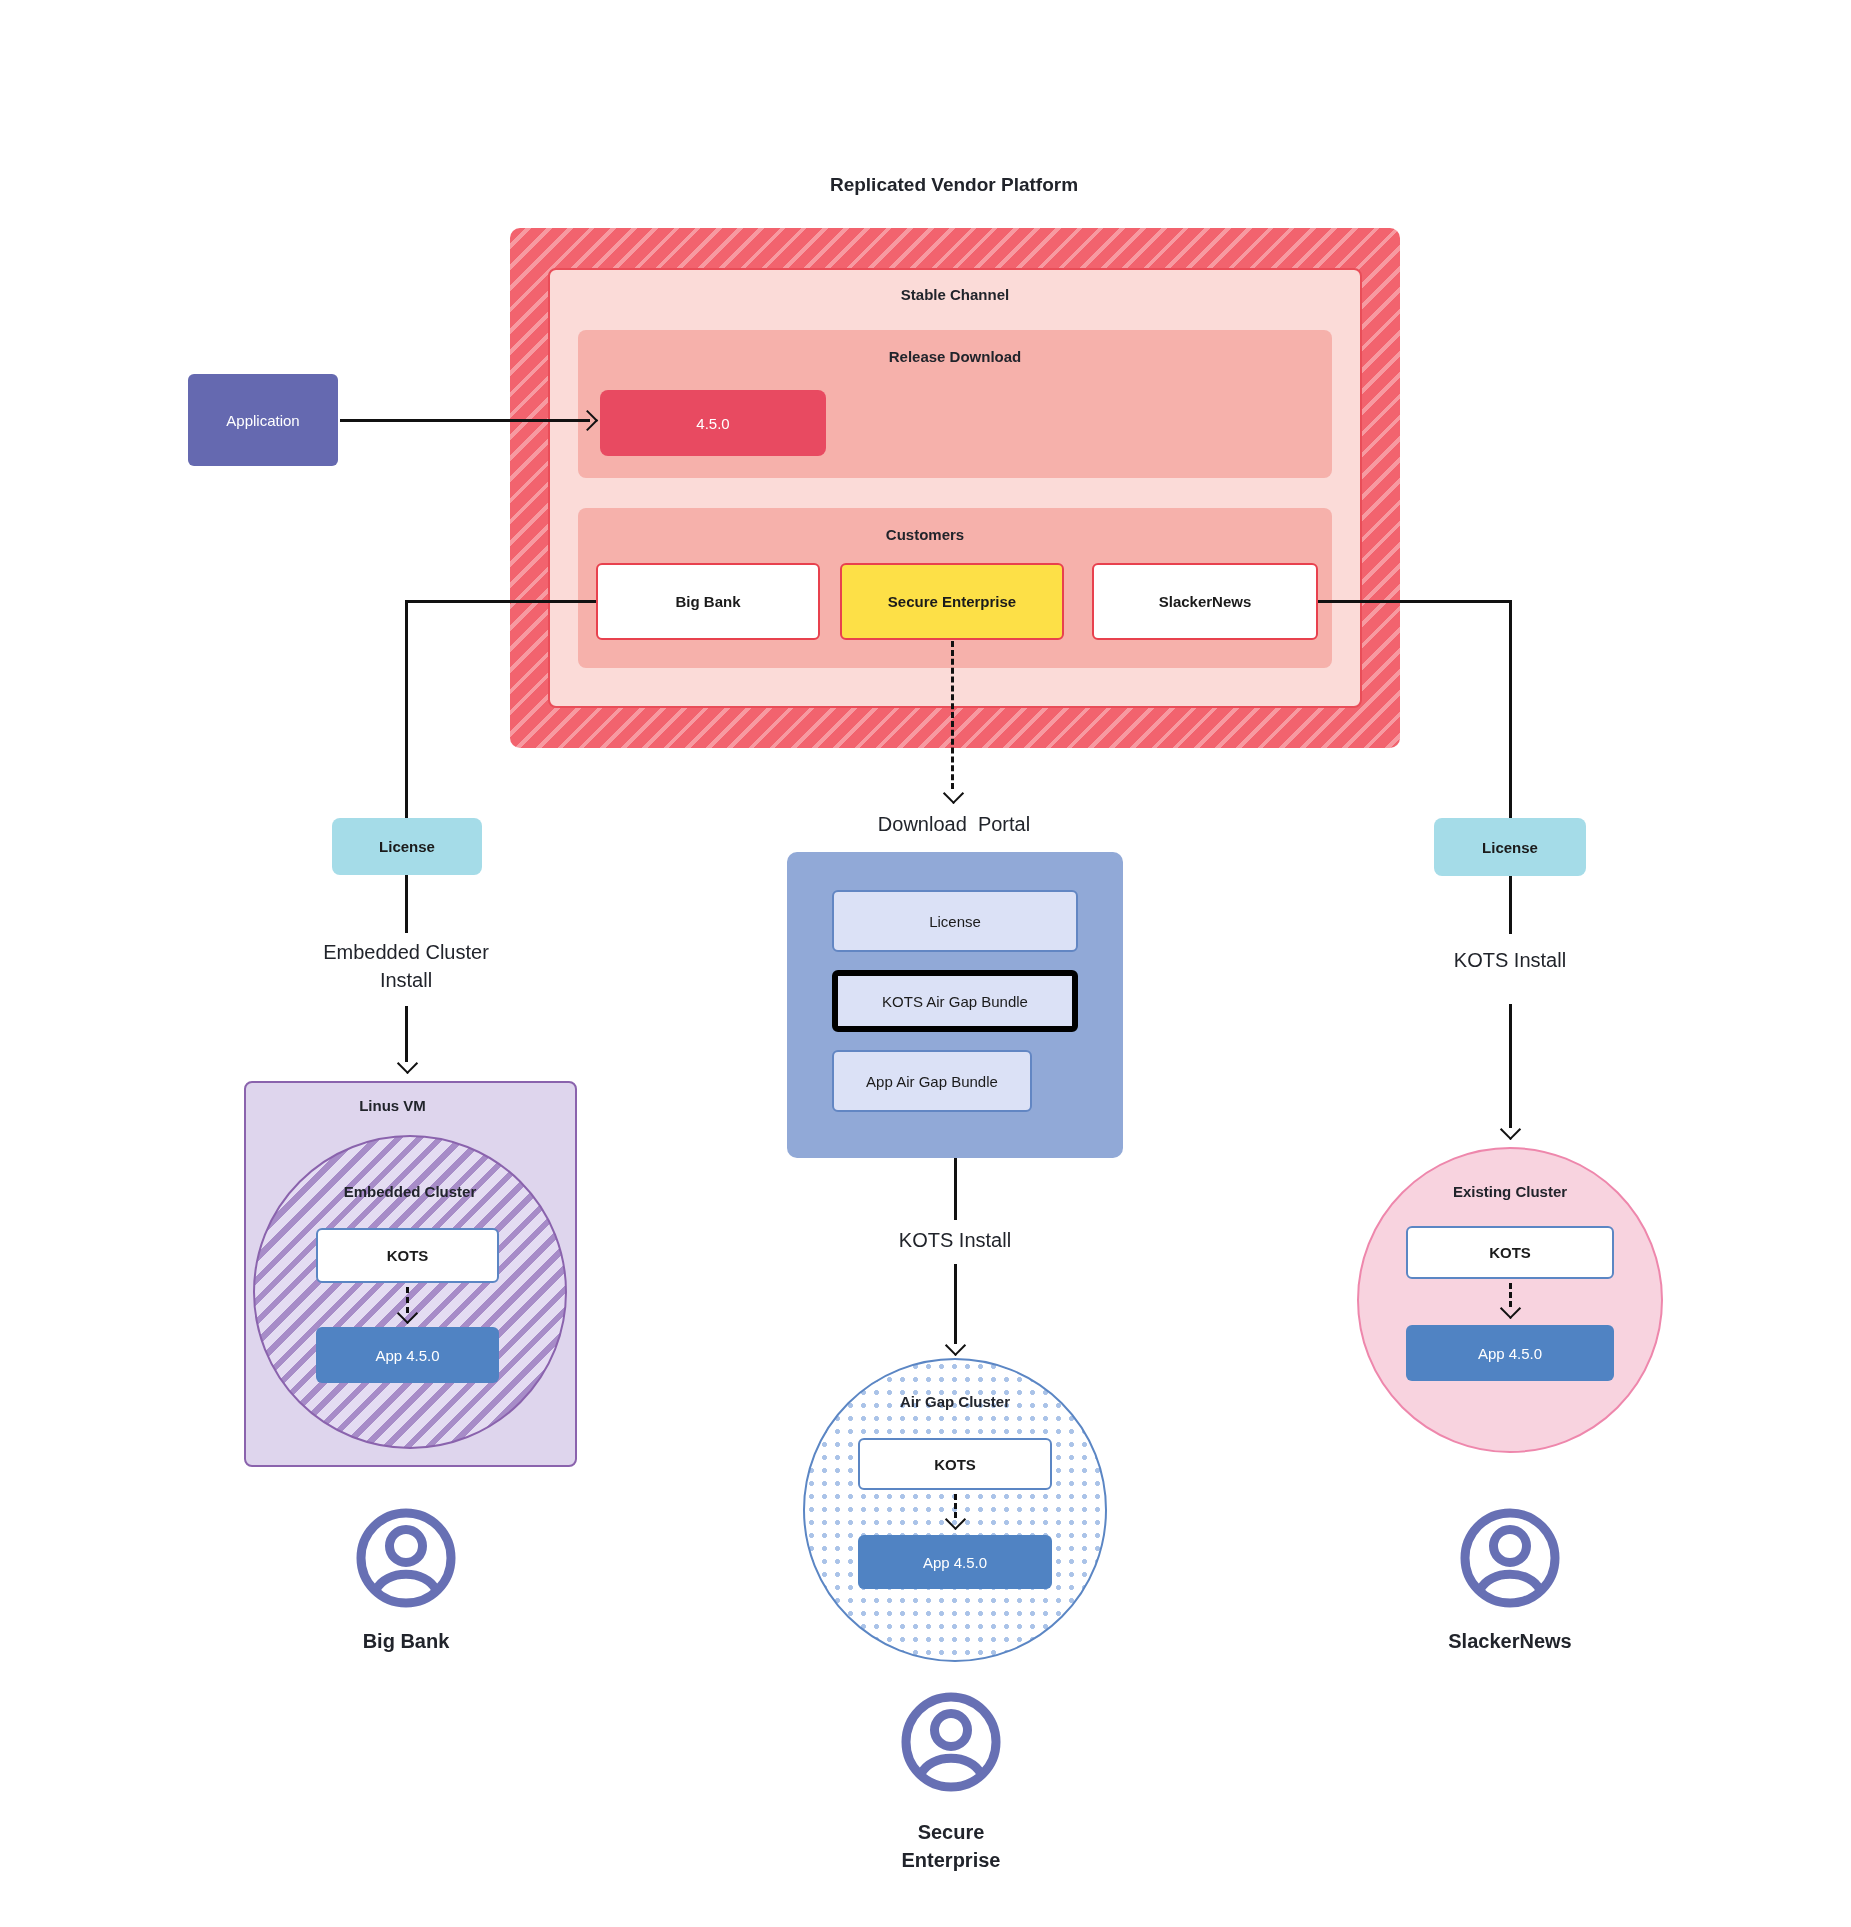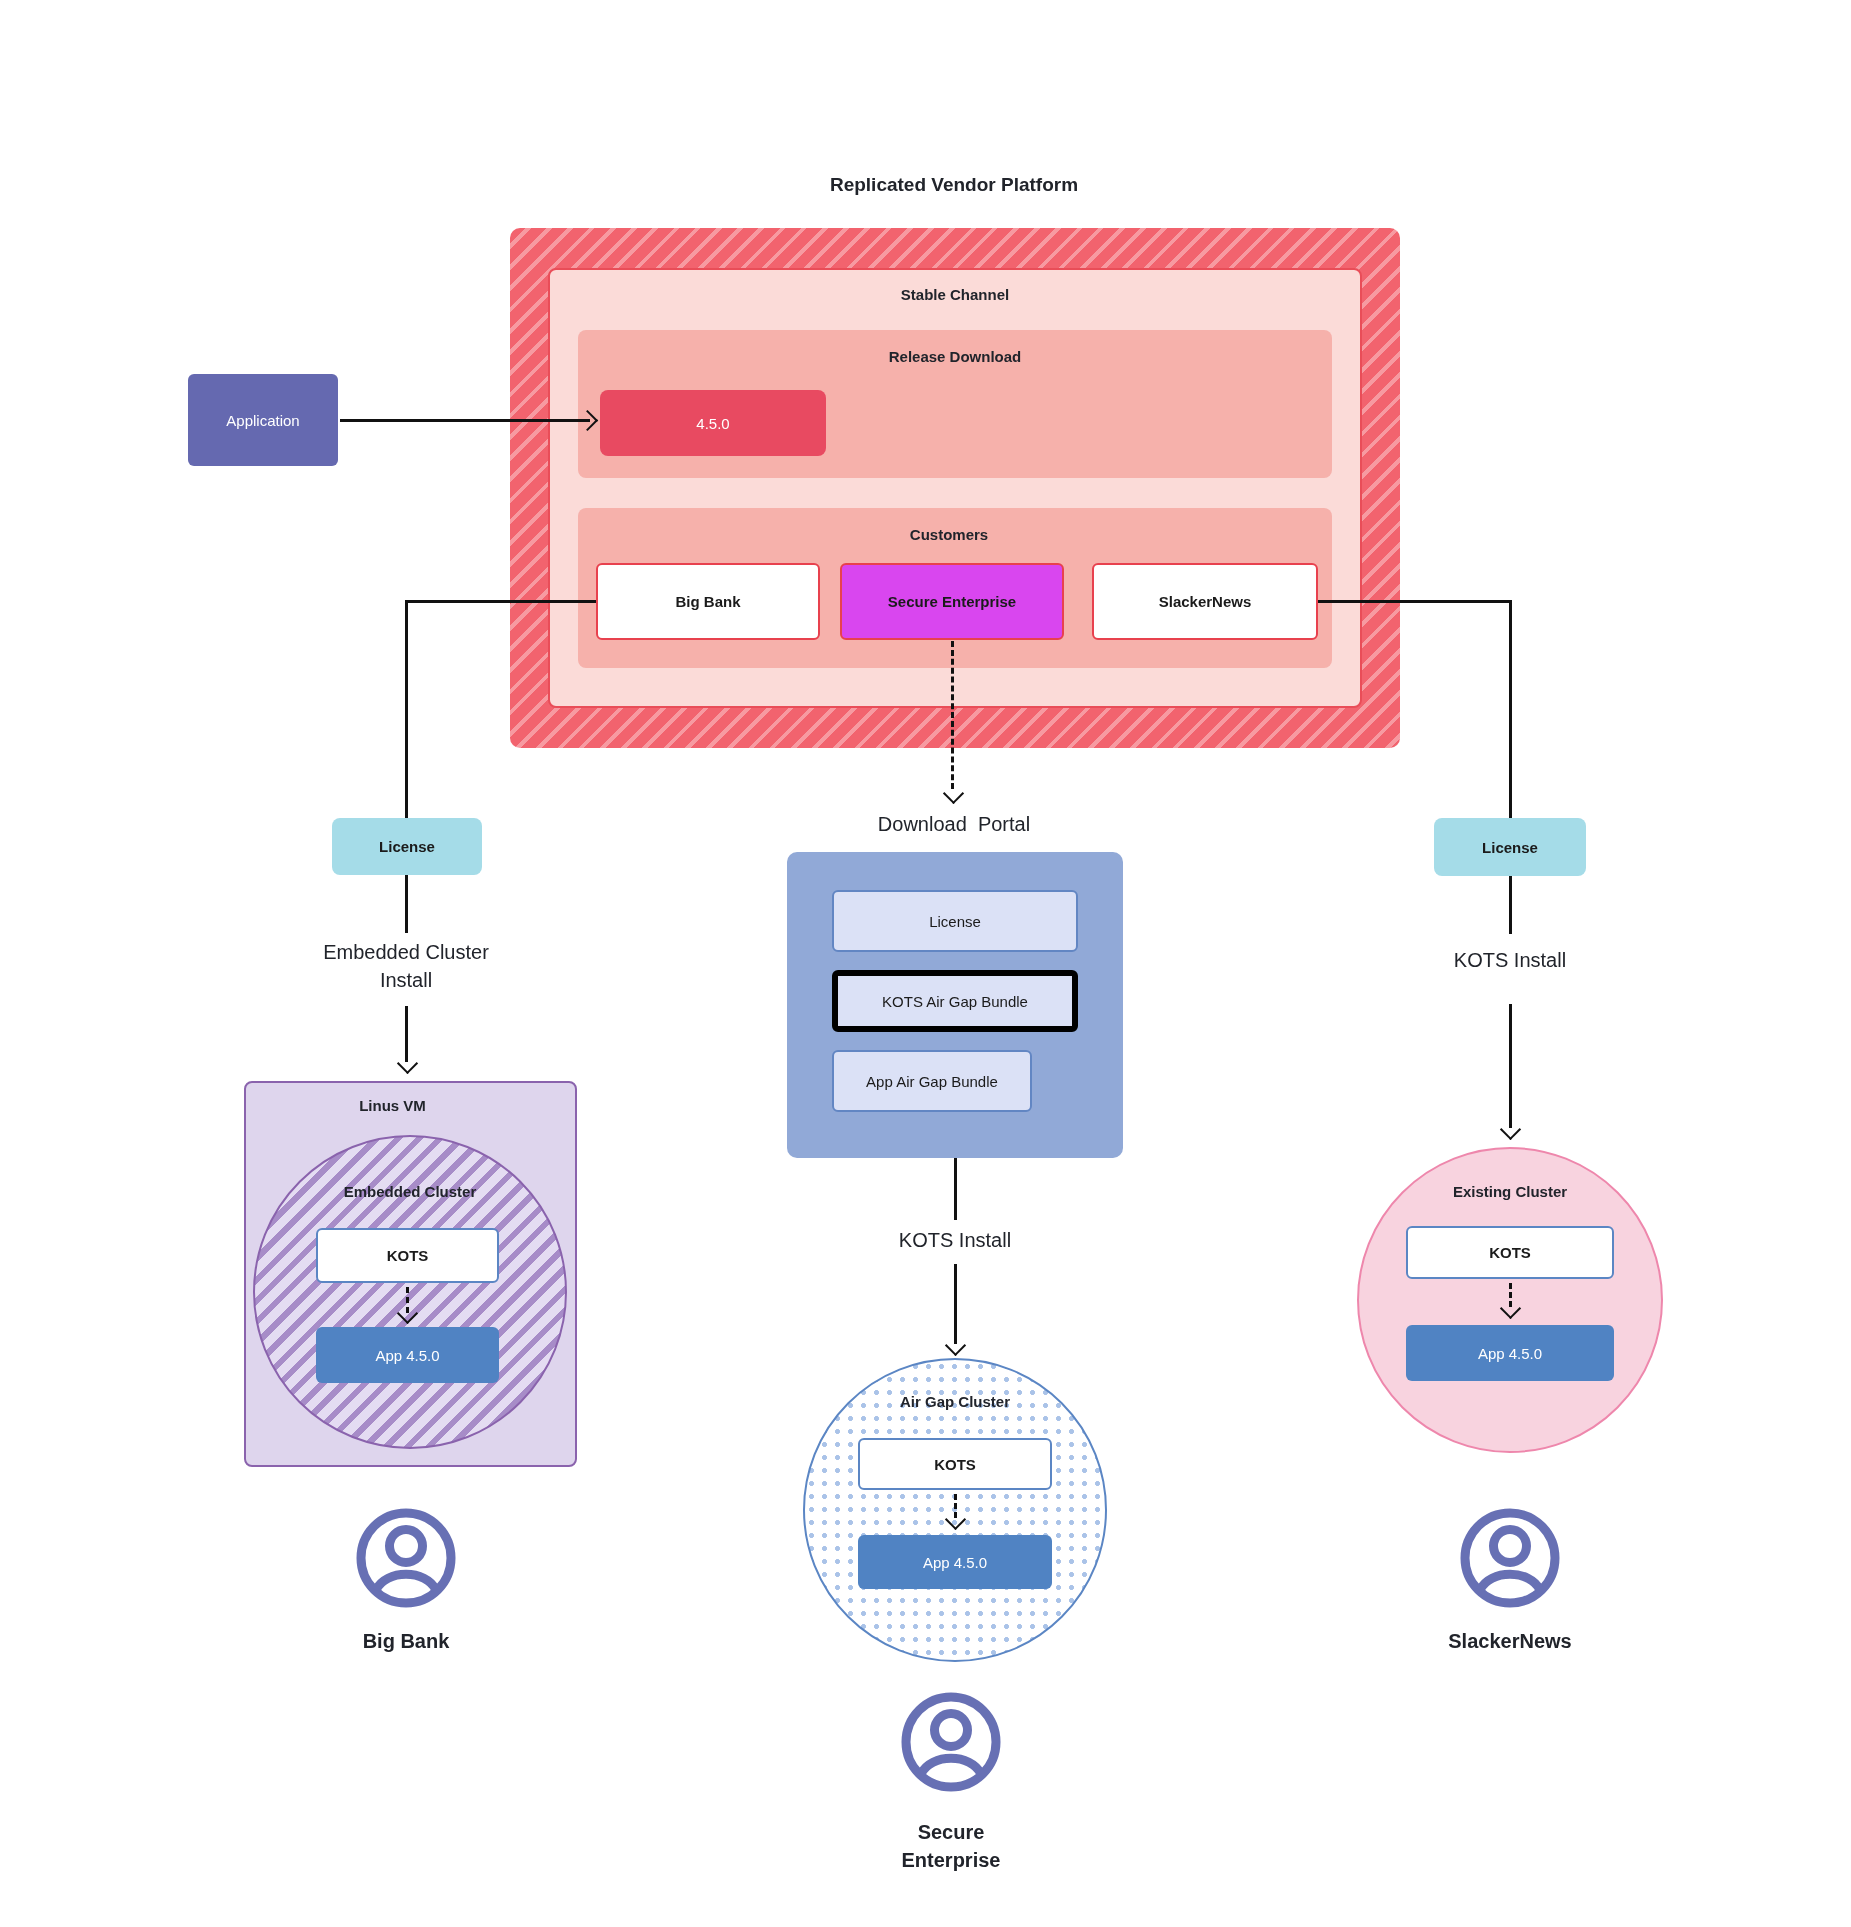--- a/index.html
+++ b/index.html
@@ -39,25 +39,25 @@
   <div class="box" style="left:548px;top:268px;width:814px;height:440px;background:#fbdbd8;border:2px solid #e94d58;border-radius:8px;"></div>
   <div class="lbl sec" style="left:548px;top:286px;width:814px;">Stable Channel</div>
 
   <div class="box" style="left:578px;top:330px;width:754px;height:148px;background:#f6b1ab;border-radius:8px;"></div>
   <div class="lbl sec" style="left:578px;top:348px;width:754px;">Release Download</div>
   <div class="box" style="left:600px;top:390px;width:226px;height:66px;background:#e84a61;border-radius:8px;color:#fff;font-size:15px;font-weight:500;">
     <span>4.5.0</span>
   </div>
 
   <div class="box" style="left:578px;top:508px;width:754px;height:160px;background:#f6b1ab;border-radius:8px;"></div>
-  <div class="lbl sec" style="left:610px;top:526px;width:678px;">Customers</div>
+  <div class="lbl sec" style="left:586px;top:526px;width:678px;">Customers</div>
   <div class="box" style="left:596px;top:563px;width:224px;height:77px;background:#fff;border:2px solid #e8414e;border-radius:6px;font-size:15px;font-weight:600;">
     <span>Big Bank</span>
   </div>
-  <div class="box" style="left:840px;top:563px;width:224px;height:77px;background:#d946ef;border:2px solid #e8414e;border-radius:6px;font-size:15px;font-weight:600;line-height:21px;padding:0 40px;">
+  <div class="box" style="left:840px;top:563px;width:224px;height:77px;background:#fde047;border:2px solid #e8414e;border-radius:6px;font-size:15px;font-weight:600;line-height:21px;padding:0 40px;">
     <span>Secure Enterprise</span>
   </div>
   <div class="box" style="left:1092px;top:563px;width:226px;height:77px;background:#fff;border:2px solid #e8414e;border-radius:6px;font-size:15px;font-weight:600;">
     <span>SlackerNews</span>
   </div>
 
   <div class="box" style="left:188px;top:374px;width:150px;height:92px;background:#6569b0;border-radius:6px;color:#fff;font-size:15px;font-weight:500;">
     <span>Application</span>
   </div>
   <div class="hline" style="left:340px;top:419px;width:250px;"></div>

